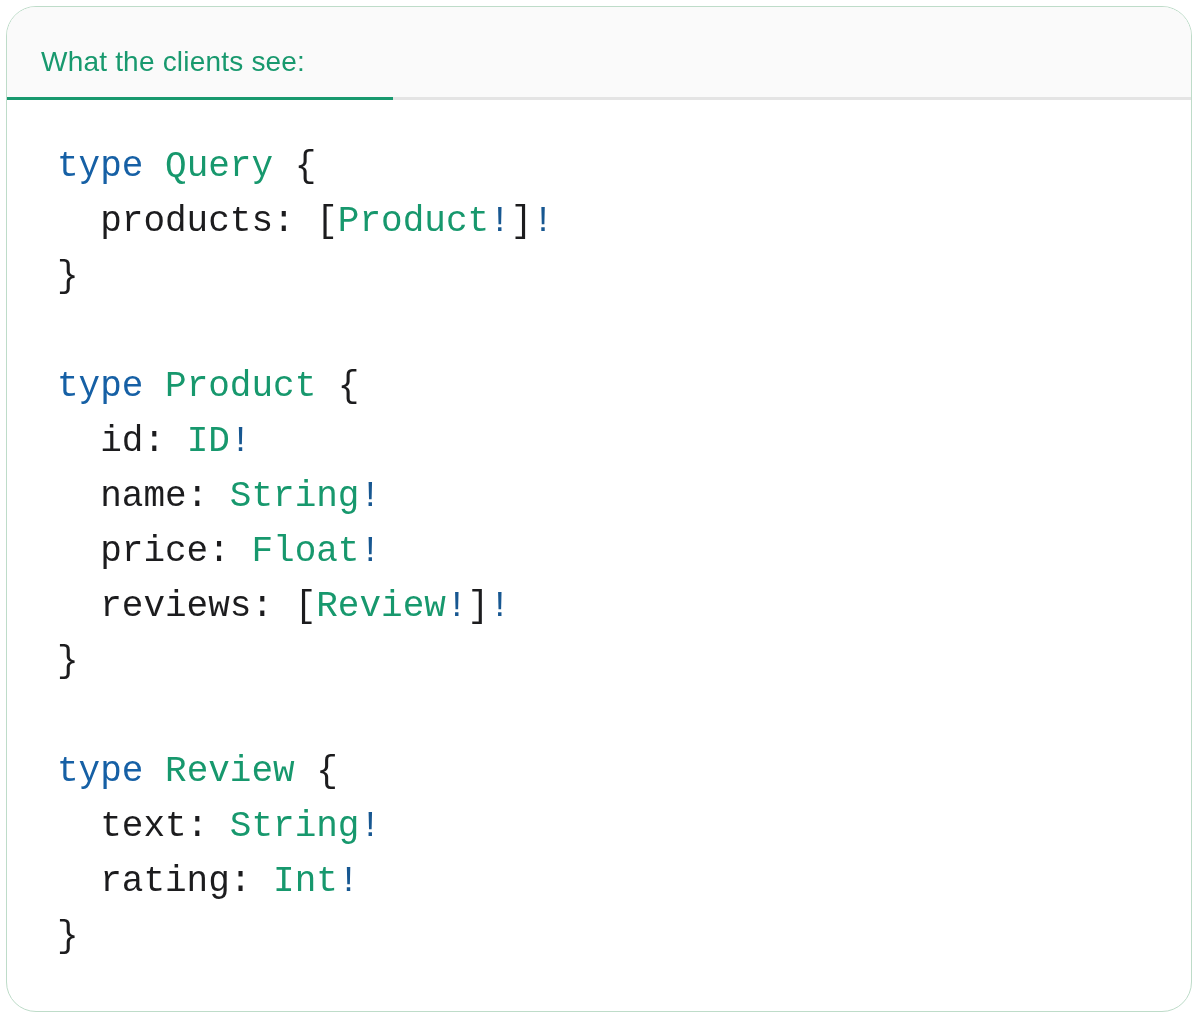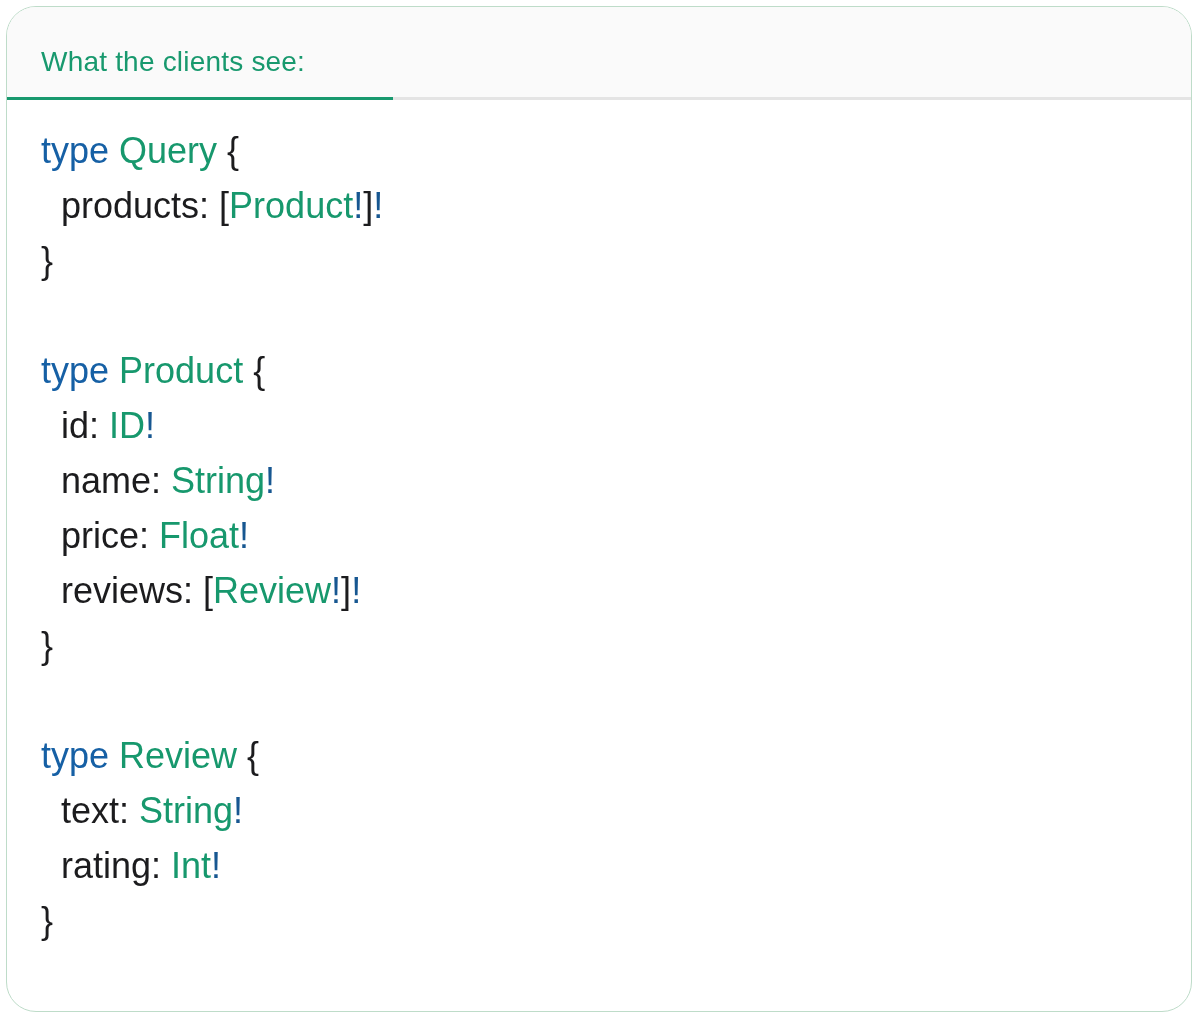--- a/index.html
+++ b/index.html
@@ -40,23 +40,23 @@
     cursor: pointer;
   }
   .tab-label {
     color: var(--tab-text, #18996e);
     font-size: 28px;
     font-weight: 500;
     letter-spacing: 0.2px;
     margin-top: 20px;
   }
   .code {
-    margin: 0;
+    margin: 16px;
     padding: 23px 30px 0 34px;
-    font-family: Liberation Sans, sans-serif;
+    font-family: Liberation Mono, monospace;
     font-size: 36px;
     line-height: 55px;
   }
   .code-line {
     white-space: pre;
     height: 55px;
   }
   .tok-pl   { color: var(--code-plain,   #1c1c1e); }
   .tok-kw   { color: var(--code-keyword, #1660a5); }
   .tok-ty   { color: var(--code-type,    #17986d); }

